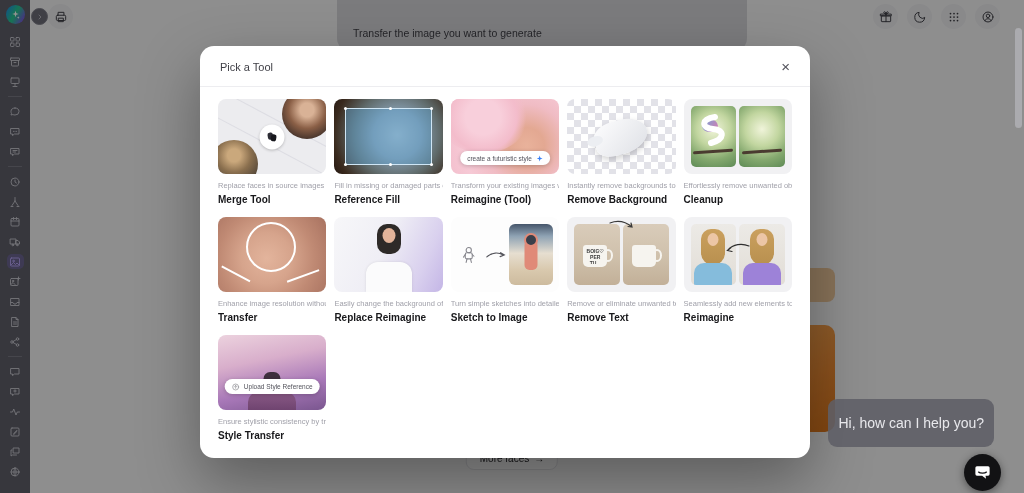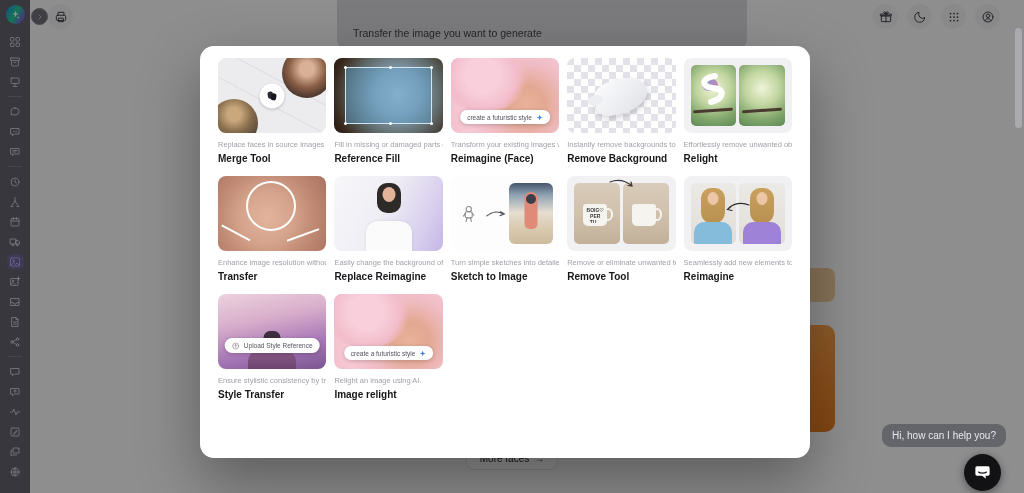--- a/index.html
+++ b/index.html
@@ -125,22 +125,22 @@
   
   .t-style{background:linear-gradient(168deg,#ecd2de 0%,#d8aecb 35%,#a878b8 68%,#7a568f 100%)}
   .storso{position:absolute;left:50%;bottom:0;transform:translateX(-50%);width:48px;height:18px;border-radius:10px 10px 0 0;
       background:linear-gradient(#8a5a86,#6f4470)}
   .shead{position:absolute;left:50%;bottom:14px;transform:translateX(-50%);width:15px;height:17px;border-radius:50%;background:#d8a890}
   .sbun{position:absolute;left:50%;bottom:28px;transform:translateX(-50%);width:17px;height:10px;border-radius:8px 8px 4px 4px;background:#3e2f3e}
   .pill-mid{bottom:16px}
 
   
   .scrollthumb{position:absolute;right:2px;top:28px;width:7px;height:100px;background:#ababaf;border-radius:4px;z-index:30}
-  .chattip{position:absolute;right:18px;bottom:46px;background:rgba(95,95,102,.88);color:#e8e8ec;font-size:10px;
-      padding:6px 10px;border-radius:9px;z-index:30;white-space:nowrap}
+  .chattip{position:absolute;right:30px;bottom:46px;background:rgba(95,95,102,.88);color:#e8e8ec;font-size:14px;
+      padding:16px 10px;border-radius:9px;z-index:30;white-space:nowrap}
   .chatbtn{position:absolute;right:23px;bottom:2px;width:37px;height:37px;border-radius:50%;background:#121214;z-index:30;
       display:flex;align-items:center;justify-content:center;box-shadow:0 2px 8px rgba(0,0,0,.45)}
 </style>
 </head>
 <body>
 
 <div class="sidebar">
   <div class="logo">
     <svg width="11" height="11" viewBox="0 0 24 24">
         <path fill="#fff" d="M12 4l1.8 5.2L19 11l-5.2 1.8L12 18l-1.8-5.2L5 11l5.2-1.8zM18 16l.8 2.2L21 19l-2.2.8L18 22l-.8-2.2L15 19l2.2-.8z"></path>
@@ -331,20 +331,24 @@
 </div>
 
 <div class="promo-tan"></div>
 <div class="promo-orange">
   <span>e</span>
 </div>
 
 <div class="overlay"></div>
 
 <div class="modal">
+  <div class="mhead">
+    <div class="mtitle">Pick a Tool</div>
+    <div class="close"><span>×</span></div>
+  </div>
   <div class="grid">
 
     <div class="card">
       <div class="thumb t-merge">
         <div class="ln" style="top:28%"></div>
           <div class="ln" style="top:66%"></div>
         <div class="face-a"></div>
         <div class="face-b"></div>
         <div class="masks">
           <svg width="13" height="13" viewBox="0 0 24 24">
@@ -375,21 +379,21 @@
     <div class="card">
       <div class="thumb t-pink">
         <div class="pill">
           <span>create a futuristic style</span>
           <svg width="7" height="7" viewBox="0 0 24 24">
               <path fill="#3b82f6" d="M12 2l2.5 7.5L22 12l-7.5 2.5L12 22l-2.5-7.5L2 12l7.5-2.5z"></path>
             </svg>
         </div>
       </div>
       <div class="desc">Transform your existing images wit...</div>
-      <div class="ctitle">Reimagine (Face)</div>
+      <div class="ctitle">Reimagine (Tool)</div>
     </div>
 
     <div class="card">
       <div class="thumb t-checker">
         <div class="hand"></div>
       </div>
       <div class="desc">Instantly remove backgrounds to cr...</div>
       <div class="ctitle">Remove Background</div>
     </div>
 
@@ -400,21 +404,21 @@
           <div class="branch"></div>
           <svg class="swirl" width="34" height="40" viewBox="0 0 34 40">
               <path d="M20 5C6 7 6 16 18 17c12 1 12 10-2 14" fill="none" stroke="#fff" stroke-width="6" stroke-linecap="round"></path>
             </svg>
         </div>
         <div class="gpane">
             <div class="branch"></div>
           </div>
       </div>
       <div class="desc">Effortlessly remove unwanted obje...</div>
-      <div class="ctitle">Relight</div>
+      <div class="ctitle">Cleanup</div>
     </div>
 
     <div class="card">
       <div class="thumb t-upscale">
         <div class="ring"></div>
         <div class="ll" style="left:2px;top:56px;width:32px;transform:rotate(28deg)"></div>
         <div class="ll" style="left:68px;top:58px;width:34px;transform:rotate(-20deg)"></div>
       </div>
       <div class="desc">Enhance image resolution without l...</div>
       <div class="ctitle">Transfer</div>
@@ -457,21 +461,21 @@
         <div class="mpane">
           <div class="mug">
             <div class="mugtxt">BOIG♡ PER TU...</div>
           </div>
         </div>
         <div class="mpane">
             <div class="mug"></div>
           </div>
       </div>
       <div class="desc">Remove or eliminate unwanted text...</div>
-      <div class="ctitle">Remove Tool</div>
+      <div class="ctitle">Remove Text</div>
     </div>
 
     <div class="card">
       <div class="thumb t-inpaint">
         <svg class="iarrow" width="26" height="11" viewBox="0 0 26 11" fill="none" stroke="#2e2e2e" stroke-width="1.2" stroke-linecap="round">
             <path d="M24 3C17 0 8 1 3 7M6 4.5L2.5 7.5 7 8.5"></path>
           </svg>
         <div class="ppane">
           <div class="phair"></div>
             <div class="pface"></div>
@@ -497,32 +501,20 @@
               <circle cx="12" cy="12" r="9"></circle>
               <path d="M12 16V8M8.5 11L12 7.5 15.5 11"></path>
             </svg>
           <span>Upload Style Reference</span>
         </div>
       </div>
       <div class="desc">Ensure stylistic consistency by tran...</div>
       <div class="ctitle">Style Transfer</div>
     </div>
 
-    <div class="card">
-      <div class="thumb t-pink">
-        <div class="pill">
-          <span>create a futuristic style</span>
-          <svg width="7" height="7" viewBox="0 0 24 24">
-              <path fill="#3b82f6" d="M12 2l2.5 7.5L22 12l-7.5 2.5L12 22l-2.5-7.5L2 12l7.5-2.5z"></path>
-            </svg>
-        </div>
-      </div>
-      <div class="desc">Relight an image using AI.</div>
-      <div class="ctitle">Image relight</div>
-    </div>
 
   </div>
 </div>
 
 <div class="scrollthumb"></div>
 <div class="chattip">Hi, how can I help you?</div>
 <div class="chatbtn">
   <svg width="19" height="19" viewBox="0 0 24 24">
     <path fill="#fff" d="M5 4h14a2 2 0 0 1 2 2v8a2 2 0 0 1-2 2h-3.2l.7 4-5-4H5a2 2 0 0 1-2-2V6a2 2 0 0 1 2-2z"></path>
     <path d="M7 11.5c2 1.8 8 1.8 10 0" stroke="#121214" stroke-width="1.7" fill="none" stroke-linecap="round"></path>

